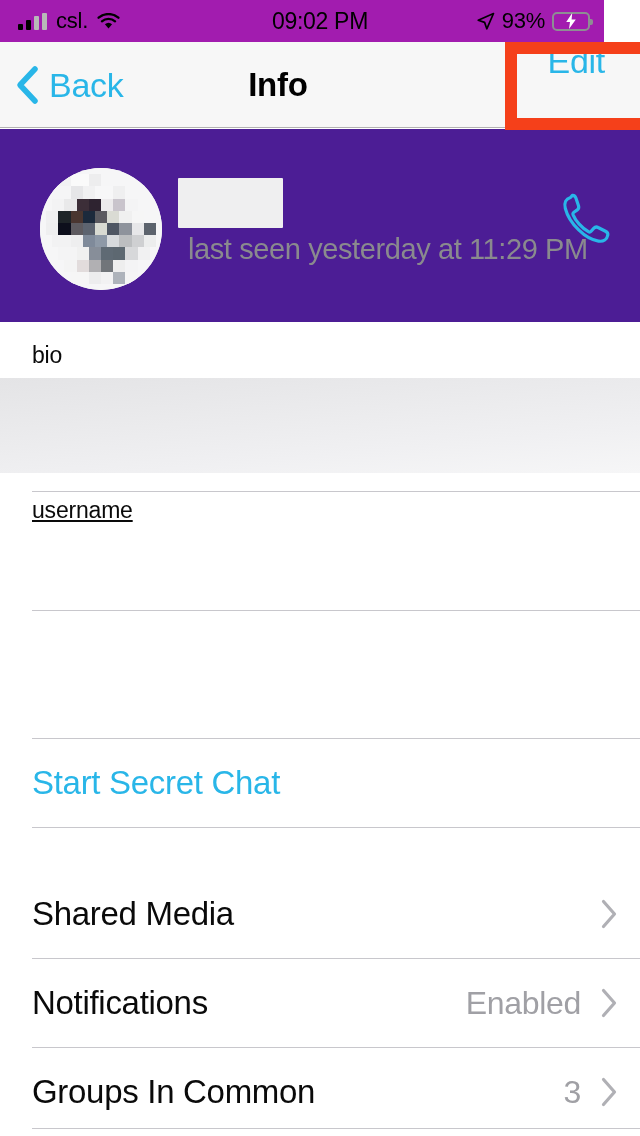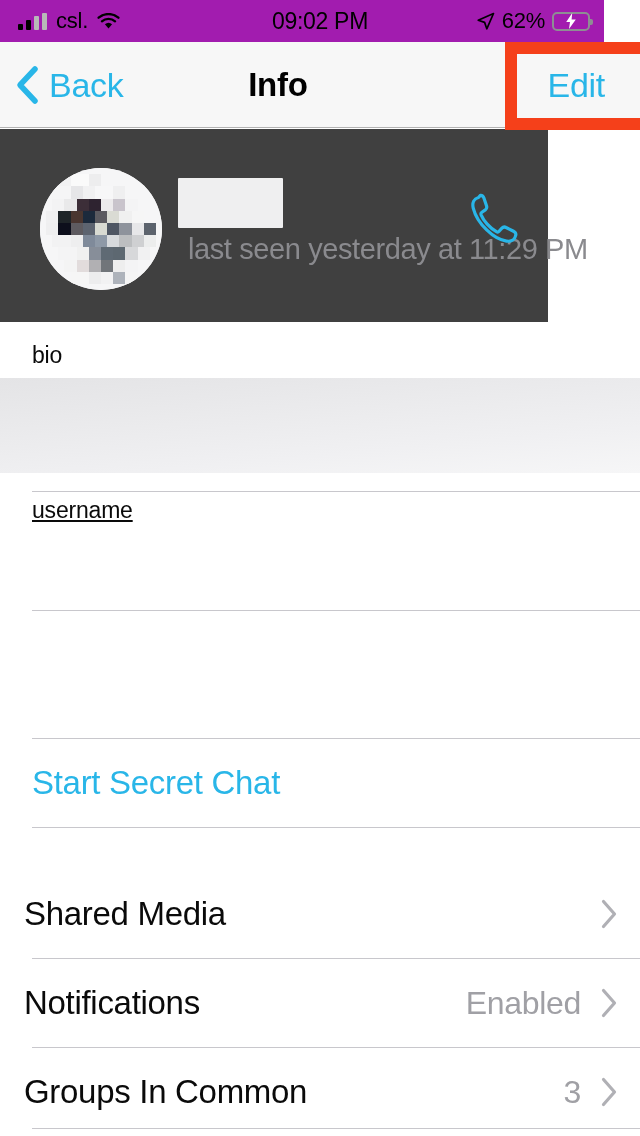--- a/index.html
+++ b/index.html
@@ -144,21 +144,20 @@
     font-size: 33px;
     font-weight: 700;
     color: #000;
     letter-spacing: -0.2px;
   }
   .nav-edit {
     position: absolute;
     right: 0; top: 0;
     height: 86px;
     display: flex;
-    align-items: center;
     padding-right: 35px;
     cursor: pointer;
   }
   .nav-edit-label {
     font-size: 34px;
     color: #29b6e8;
     letter-spacing: -0.3px;
   }
 
   
@@ -170,22 +169,22 @@
     border-right: none;
     background: transparent;
     pointer-events: none;
     z-index: 6;
   }
 
   
   .profile {
     position: absolute;
     top: 129px; left: 0;
-    width: 548px; height: 193px;
-    background: #404040;
+    width: 640px; height: 193px;
+    background: #4c1d95;
   }
   .avatar {
     position: absolute;
     left: 40px; top: 39px;
     width: 122px; height: 122px;
     border-radius: 50%;
     overflow: hidden;
     background: #f4f4f5;
   }
   .avatar svg { display: block; width: 122px; height: 122px; }
@@ -262,21 +261,21 @@
   }
 
   
   .list-row {
     position: absolute;
     left: 0;
     width: 640px;
     height: 88px;
     display: flex;
     align-items: center;
-    padding-left: 24px;
+    padding-left: 32px;
     padding-right: 22px;
     cursor: pointer;
   }
   .list-title {
     font-size: 33px;
     color: #0a0a0a;
     letter-spacing: -0.3px;
   }
   .list-right {
     margin-left: auto;
@@ -316,21 +315,21 @@
     </div>
 
     <div class="status-time">09:02 PM</div>
 
     <div class="status-right">
       <span class="loc-icon">
         <svg viewBox="0 0 19 19" xmlns="http://www.w3.org/2000/svg">
           <path d="M17.5 1.5 L2.2 8.2 L8.6 10.4 L10.8 16.8 Z" fill="none" stroke="#000" stroke-width="1.7" stroke-linejoin="round"></path>
         </svg>
       </span>
-      <span class="battery-pct">62%</span>
+      <span class="battery-pct">93%</span>
       <span class="battery">
         <span class="battery-fill"></span>
         <svg class="bolt" viewBox="0 0 12 16" xmlns="http://www.w3.org/2000/svg">
           <path d="M7.2 0 L1.2 9 H5 L4 16 L10.8 6.6 H6.6 Z" fill="#fff"></path>
         </svg>
       </span>
     </div>
   </div>
 
   <div class="nav-bar">

